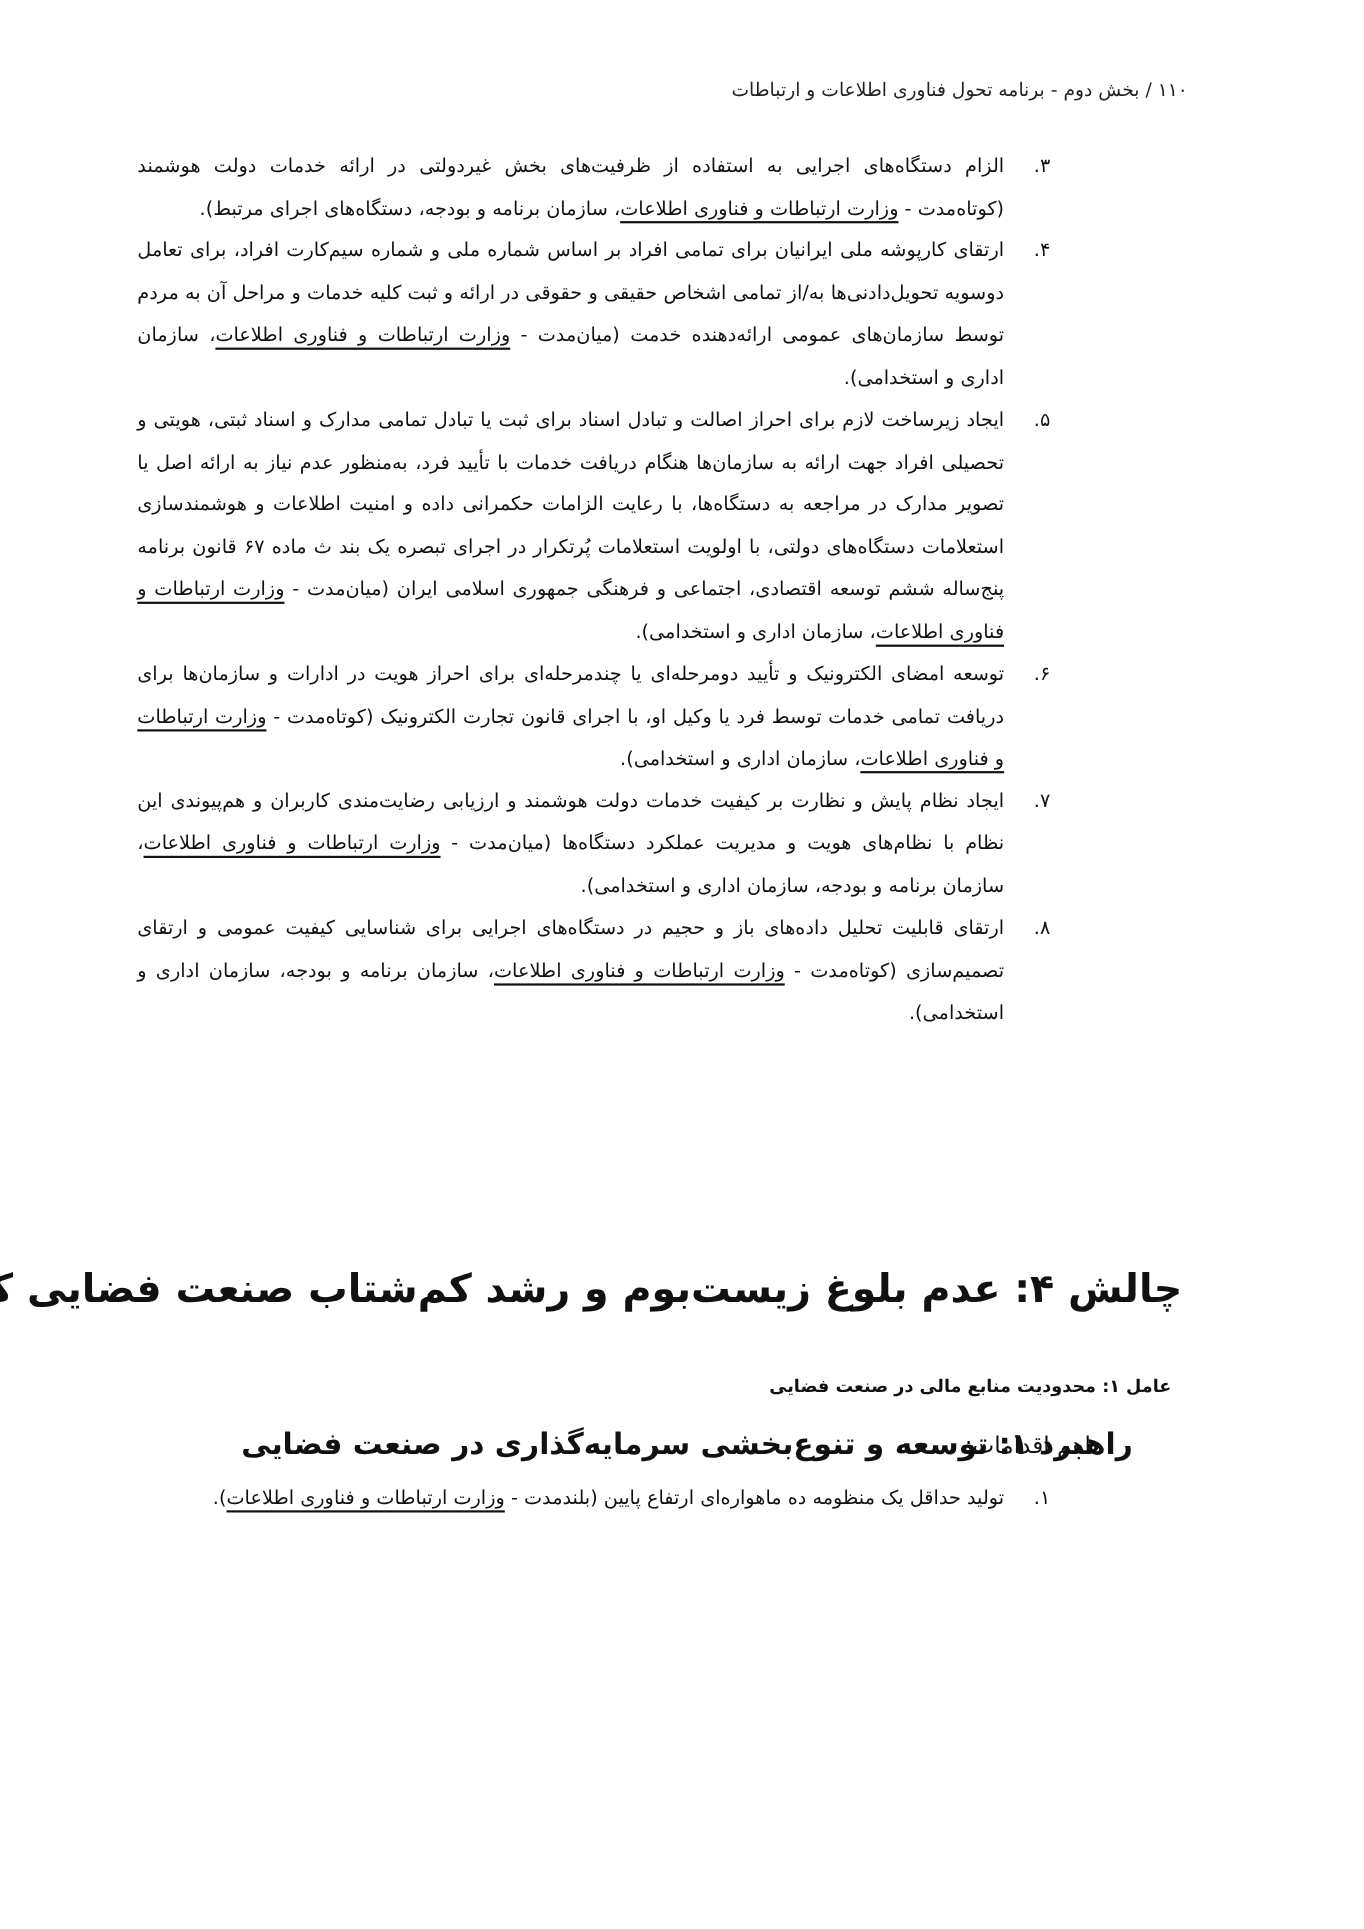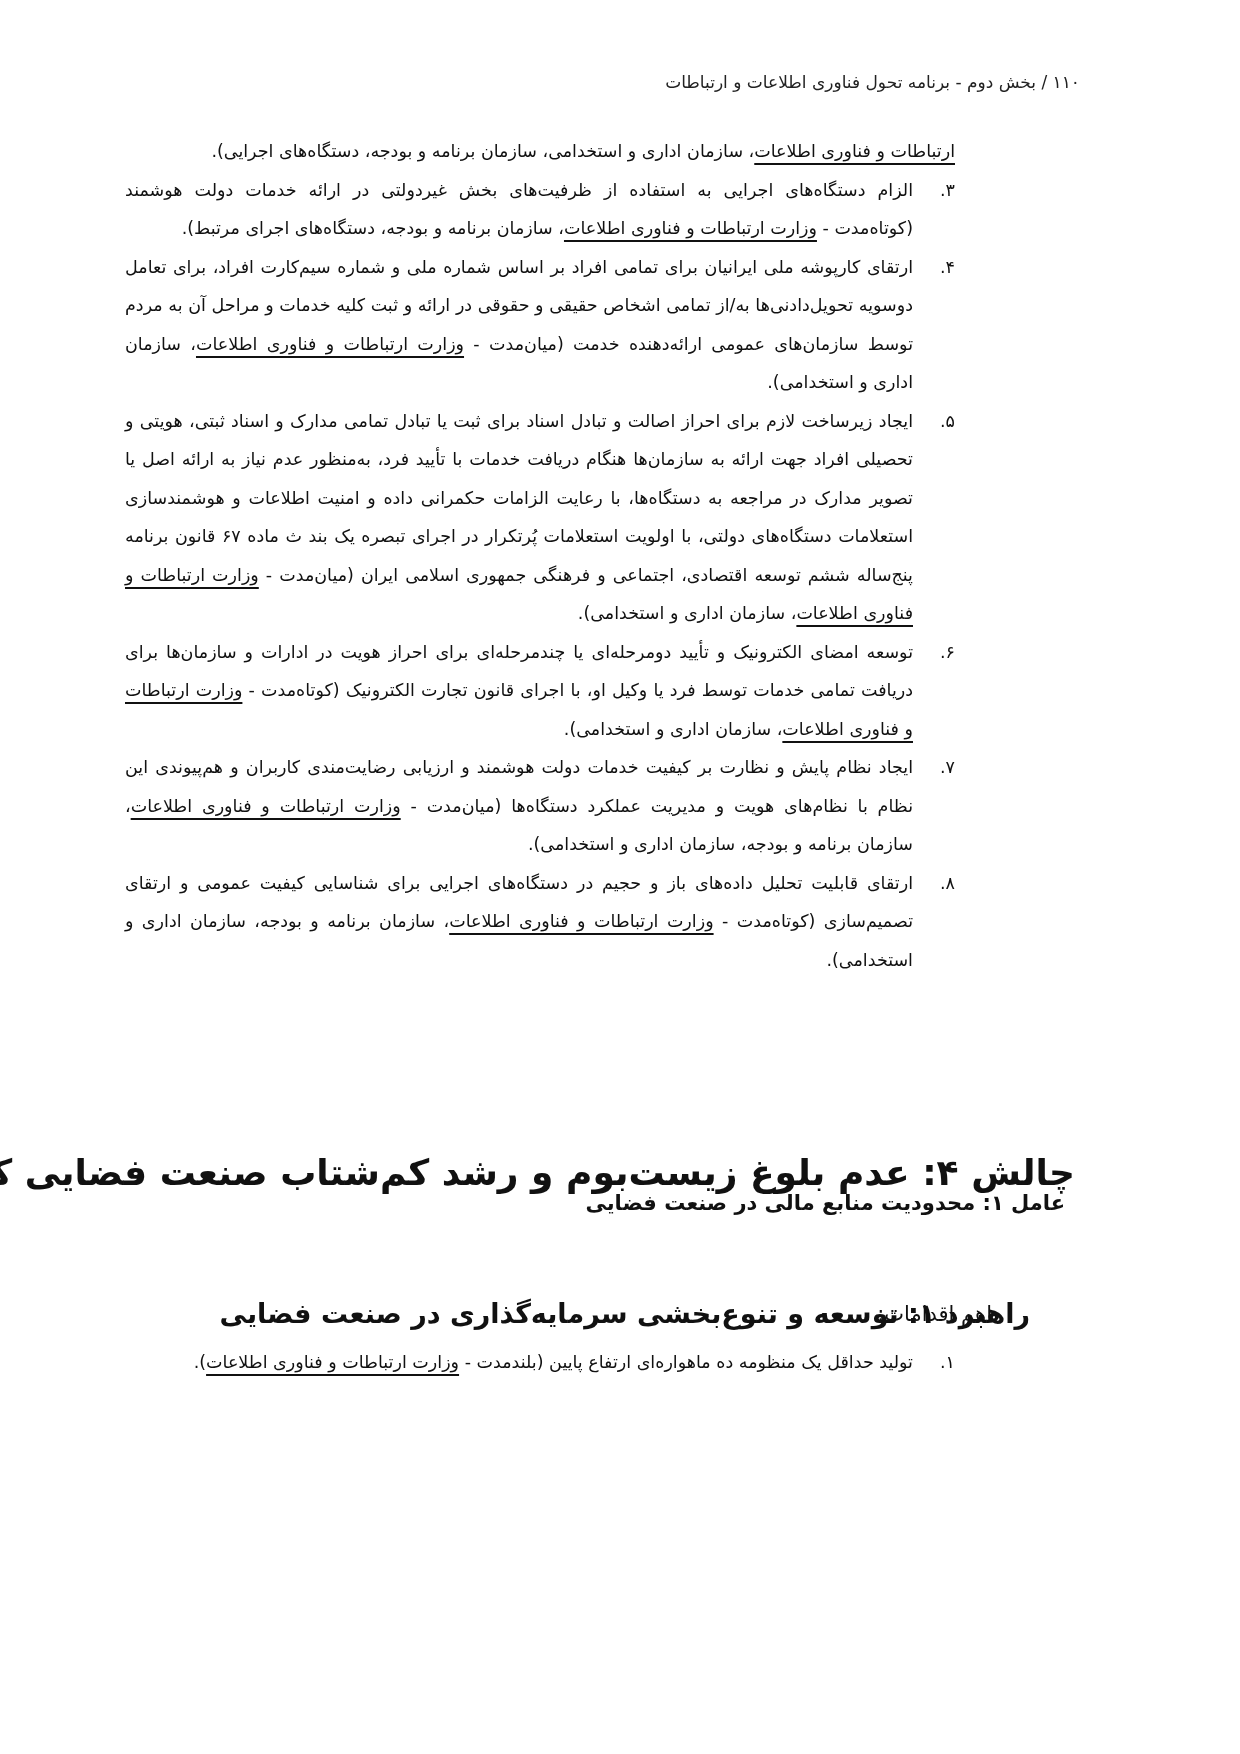--- a/index.html
+++ b/index.html
@@ -5,38 +5,35 @@
   html, body { margin: 0; padding: 0; background: #ffffff; }
   body { width: 1240px; height: 1754px; position: relative; overflow: hidden;
          font-family: "DejaVu Sans", sans-serif; color: #111; direction: rtl; }
   .page-header { position: absolute; top: 72px; right: 160px; font-size: 17px; color: #222; }
   .body-block { position: absolute; top: 132px; right: 285px; width: 830px; font-size: 17.5px; line-height: 38.5px; text-align: justify; }
   .body-block .cont { padding-right: 0; }
   .item { position: relative; padding-right: 42px; }
   .item .num { position: absolute; right: 0; top: 0; width: 30px; text-align: right; }
   .u { text-decoration: underline; text-underline-offset: 6px; text-decoration-thickness: 1.5px; }
   .challenge-title { position: absolute; top: 1122px; right: 165px; font-size: 36px; font-weight: bold; white-space: nowrap; letter-spacing: -0.5px; }
-  .factor { position: absolute; top: 1170px; right: 175px; font-size: 21px; font-weight: bold; }
+  .factor { position: absolute; top: 1234px; right: 175px; font-size: 16px; font-weight: bold; }
   .strategy { position: absolute; top: 1262px; right: 210px; font-size: 27px; font-weight: bold; }
   .actions-label { position: absolute; top: 1302px; right: 248px; font-size: 21px; font-weight: normal; }
   .bottom-block { position: absolute; top: 1343px; right: 285px; width: 830px; font-size: 17.5px; line-height: 38.5px; text-align: justify; }
 </style>
 </head>
 <body>
 
 <div class="page-header">
   <span>۱۱۰</span>
   <span> / </span>
   <span>بخش دوم - برنامه تحول فناوری اطلاعات و ارتباطات</span>
 </div>
 
 <div class="body-block">
-  <div class="cont">
-    <span class="u">ارتباطات و فناوری اطلاعات</span><span>، سازمان اداری و استخدامی، سازمان برنامه و بودجه، دستگاه‌های اجرایی).</span>
-  </div>
 
   <div class="item">
     <span class="num">۳.</span>
     <span>الزام دستگاه‌های اجرایی به استفاده از ظرفیت‌های بخش غیردولتی در ارائه خدمات دولت هوشمند (کوتاه‌مدت - </span><span class="u">وزارت ارتباطات و فناوری اطلاعات</span><span>، سازمان برنامه و بودجه، دستگاه‌های اجرای مرتبط).</span>
   </div>
   <div class="item">
     <span class="num">۴.</span>
     <span>ارتقای کارپوشه ملی ایرانیان برای تمامی افراد بر اساس شماره ملی و شماره سیم‌کارت افراد، برای تعامل دوسویه تحویل‌دادنی‌ها به/از تمامی اشخاص حقیقی و حقوقی در ارائه و ثبت کلیه خدمات و مراحل آن به مردم توسط سازمان‌های عمومی ارائه‌دهنده خدمت (میان‌مدت - </span><span class="u">وزارت ارتباطات و فناوری اطلاعات</span><span>، سازمان اداری و استخدامی).</span>
   </div>
   <div class="item">

